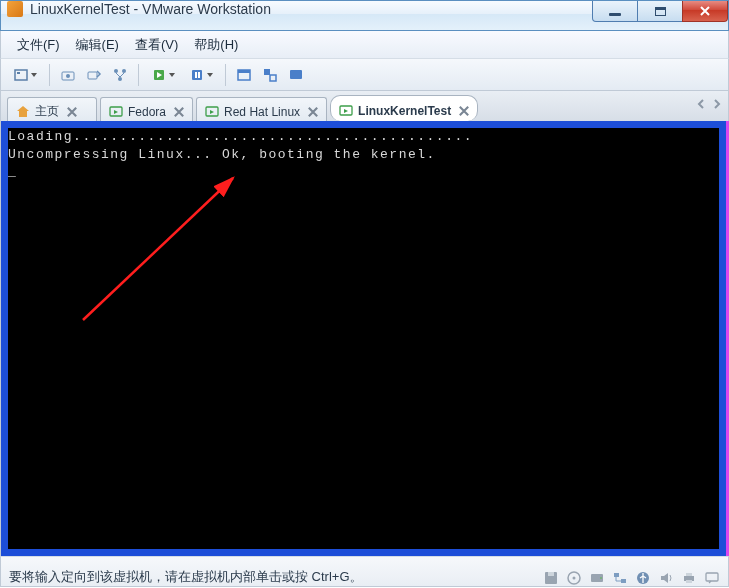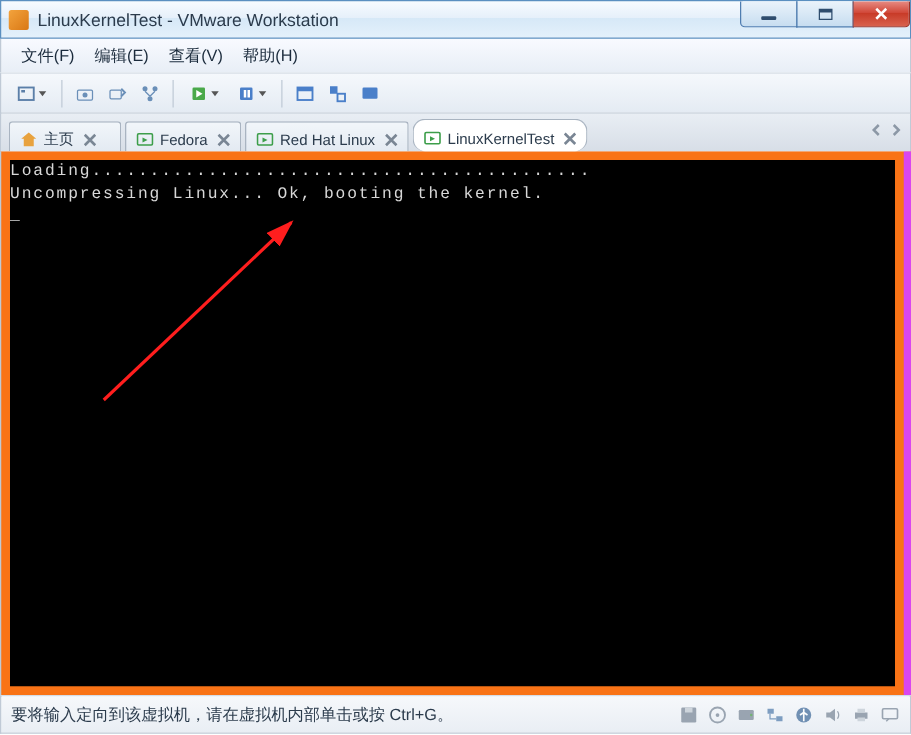--- a/index.html
+++ b/index.html
@@ -4,21 +4,20 @@
 <style>
 * { margin: 0; padding: 0; box-sizing: border-box; }
 body { font-family: "Microsoft YaHei", "Segoe UI", Tahoma, sans-serif; font-size: 13px; background: #fff; width: 729px; height: 588px; overflow: hidden; position: relative; }
 
 
 .titlebar {
   height: 31px;
   background: linear-gradient(180deg, #f7fbff 0%, #e6f0fa 45%, #d6e8f7 46%, #e4f1fb 100%);
   border: 1px solid #5a8fc0;
   display: flex;
-  align-items: center;
   padding-left: 6px;
   position: relative;
 }
 .titlebar .app-icon {
   width: 16px; height: 16px;
   background: linear-gradient(135deg, #f3a33d, #d97815);
   border-radius: 2px;
   margin-right: 7px;
 }
 .titlebar .title-text { color: #2b3b4c; font-size: 14px; }
@@ -83,44 +82,44 @@
   padding: 4px 6px 0 8px;
   margin-right: 3px;
   min-width: 90px;
   font-size: 12px;
   color: #2b3b4c;
   cursor: default;
 }
 .tab.active {
   background: #fff;
   height: 26px;
-  font-weight: normal;
+  font-weight: bold;
   border-radius: 10px;
 }
 .tab-icon {
   width: 14px; height: 14px;
   margin-right: 5px;
   flex-shrink: 0;
 }
 .tab-home-icon { color: #e8a23e; }
 .tab-vm-icon { color: #3d9e4a; }
 .tab-close {
   width: 14px; height: 14px;
   margin-left: 6px;
   display: flex; align-items: center; justify-content: center;
   color: #7a8694;
 }
 .tab-nav { position: absolute; right: 6px; top: 6px; display: flex; gap: 6px; }
 .tab-nav-btn { color: #8c98a6; }
 
 
 .console-wrap {
-  border-left: 1px solid #c0cad6; border-right: 6px solid #d946ef;
+  border-left: 1px solid #c0cad6; border-right: 3px solid #d946ef;
   height: 435px;
-  background: #f97316;
+  background: #1d4ed8;
   padding: 7px;
 }
 .console {
   width: 100%; height: 100%;
   background: #000;
   color: #d8d8d8;
   font-family: "Courier New", monospace;
   font-size: 13px;
   line-height: 1.35;
   letter-spacing: 1.5px;
@@ -131,21 +130,21 @@
   position: absolute;
   left: 70px; top: 42px;
   pointer-events: none;
 }
 
 
 .statusbar {
   height: 31px;
   background: linear-gradient(180deg, #f6f8fb, #e9eef4);
   border: 1px solid #c0cad6; border-top: 1px solid #d5dde6;
-  display: flex; align-items: center;
+  display: flex; align-items: flex-end;
   padding: 0 8px;
   font-size: 13px;
   color: #2b3b4c;
   justify-content: space-between;
 }
 .status-icons { display: flex; gap: 7px; align-items: center; }
 .status-icons .s-icon { width: 16px; height: 16px; opacity: 0.85; }
 </style>
 </head>
 <body>

